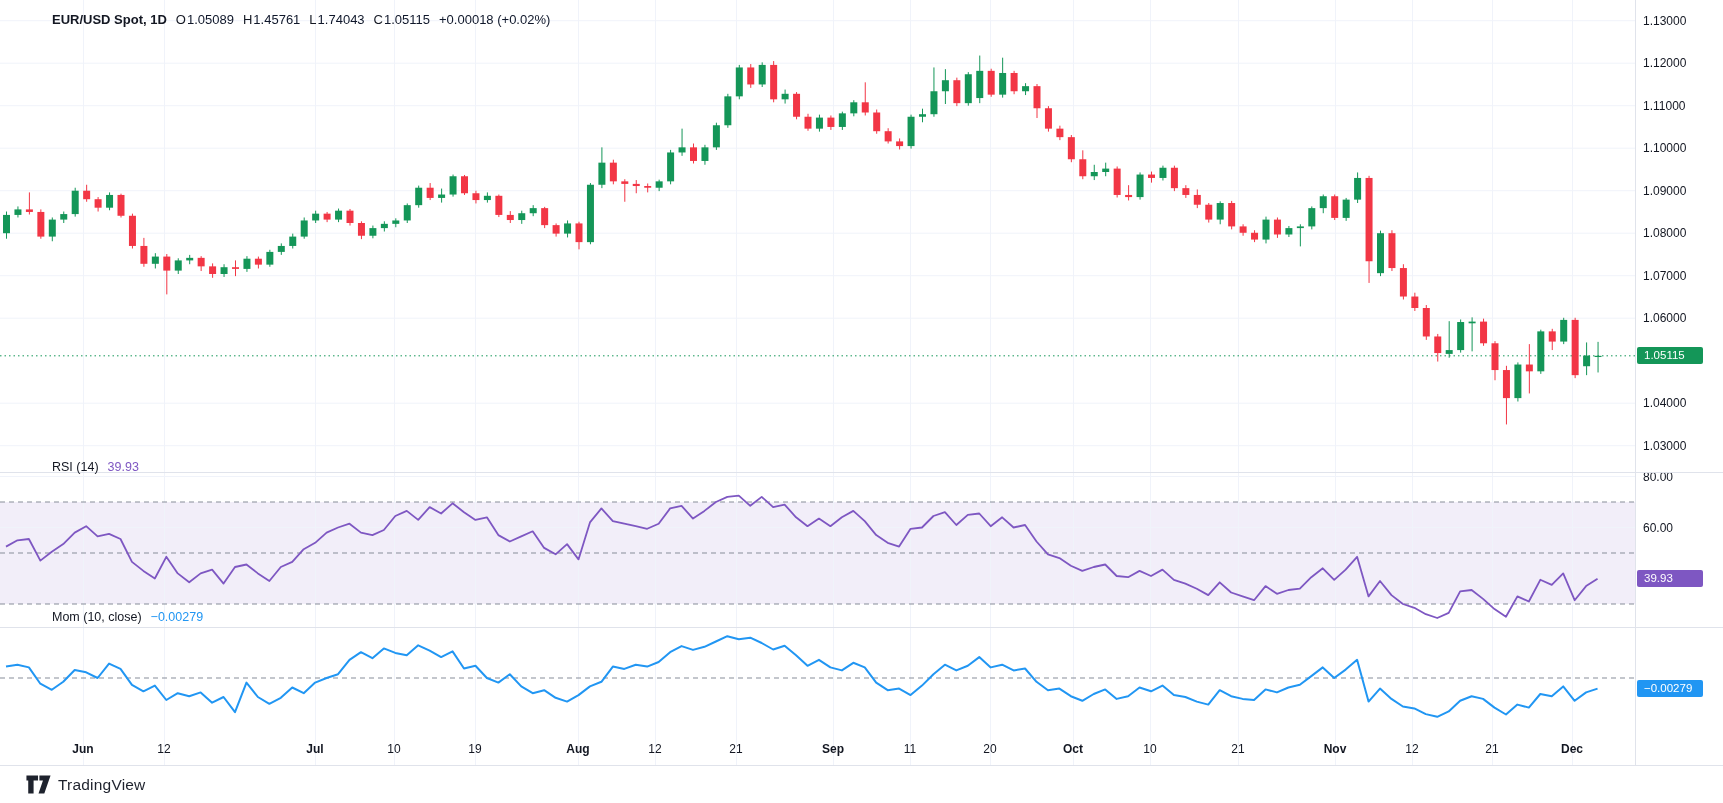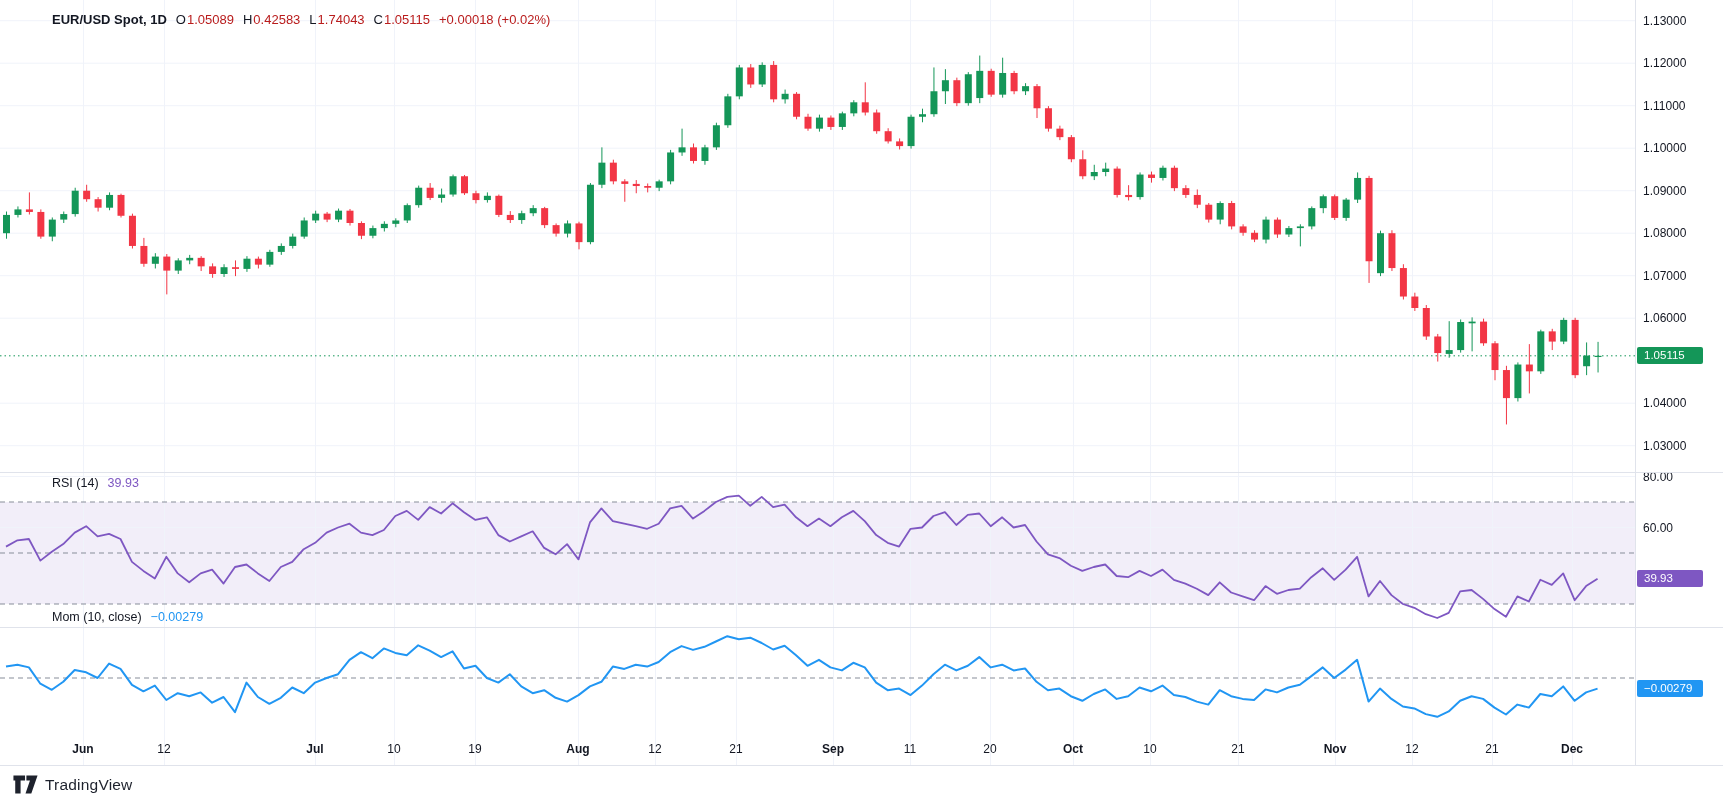--- a/index.html
+++ b/index.html
@@ -5,32 +5,32 @@
   html,body{margin:0;padding:0;background:#ffffff;}
   body{width:1723px;height:803px;position:relative;overflow:hidden;
        font-family:"Liberation Sans", sans-serif;color:#131722;}
   #stage{position:absolute;inset:0;}
   svg text{font-family:"Liberation Sans", sans-serif;}
   .legend{position:absolute;left:8px;display:flex;align-items:center;gap:9px;
           white-space:nowrap;font-size:13px;color:#131722;z-index:5;padding-left:44px;}
   .legend .sym{font-weight:700;cursor:pointer;}
   .legend .pair .k{color:#131722;}
   .legend .pair .v{margin-left:1px;}
-  .up-text{color:#b91c1c;}
+  .up-text{color:#0f172a;}
   .purple-text{color:#7e57c2;}
   .blue-text{color:#2196f3;}
   .pane-legend{font-size:12.5px;}
   .badge{position:absolute;left:1637px;width:66px;box-sizing:border-box;
          padding:2.5px 0 2.5px 7px;font-size:11.5px;color:#ffffff;
          border-radius:2px;z-index:6;line-height:1.1;}
   #badge-price{background:#149658;}
   #badge-rsi{background:#7e57c2;}
   #badge-mom{background:#2196f3;}
   .footer{position:absolute;left:0;right:0;top:766px;height:37px;background:#ffffff;
-          display:flex;align-items:center;padding-left:13px;gap:7px;}
+          display:flex;align-items:center;padding-left:26px;gap:7px;}
   .brand-text{font-size:15.5px;font-weight:500;color:#1e222d;letter-spacing:.2px;}
 </style>
 </head>
 <body>
 
 <div id="stage">
 
   <svg id="chart" width="1723" height="766" style="position:absolute;top:0;left:0;z-index:1;">
       <rect x="0" y="502" width="1635" height="102" fill="rgba(126,87,194,0.10)"></rect>
       <line x1="83.5" y1="0" x2="83.5" y2="765" stroke="#f0f3fa" stroke-width="1"></line>
@@ -382,27 +382,27 @@
       <text x="1238" y="753" font-size="12" fill="#131722" text-anchor="middle" font-weight="normal">21</text>
       <text x="1335" y="753" font-size="12" fill="#131722" text-anchor="middle" font-weight="bold">Nov</text>
       <text x="1412" y="753" font-size="12" fill="#131722" text-anchor="middle" font-weight="normal">12</text>
       <text x="1492" y="753" font-size="12" fill="#131722" text-anchor="middle" font-weight="normal">21</text>
       <text x="1572" y="753" font-size="12" fill="#131722" text-anchor="middle" font-weight="bold">Dec</text>
     </svg>
 
   <div class="legend" style="top:12px">
     <span class="sym">EUR/USD Spot, 1D</span>
     <span class="pair"><span class="k">O</span><span class="v up-text">1.05089</span></span>
-    <span class="pair"><span class="k">H</span><span class="v up-text">0.42583</span></span>
+    <span class="pair"><span class="k">H</span><span class="v up-text">1.45761</span></span>
     <span class="pair"><span class="k">L</span><span class="v up-text">1.74043</span></span>
     <span class="pair"><span class="k">C</span><span class="v up-text">1.05115</span></span>
     <span class="up-text">+0.00018 (+0.02%)</span>
   </div>
 
-  <div class="legend pane-legend" style="top:476px">
+  <div class="legend pane-legend" style="top:460px">
     <span>RSI (14)</span>
     <span class="purple-text">39.93</span>
   </div>
 
   <div class="legend pane-legend" style="top:610px">
     <span>Mom (10, close)</span>
     <span class="blue-text">−0.00279</span>
   </div>
 
   <div class="badge" id="badge-price" style="top: 346.814px;">1.05115</div>

